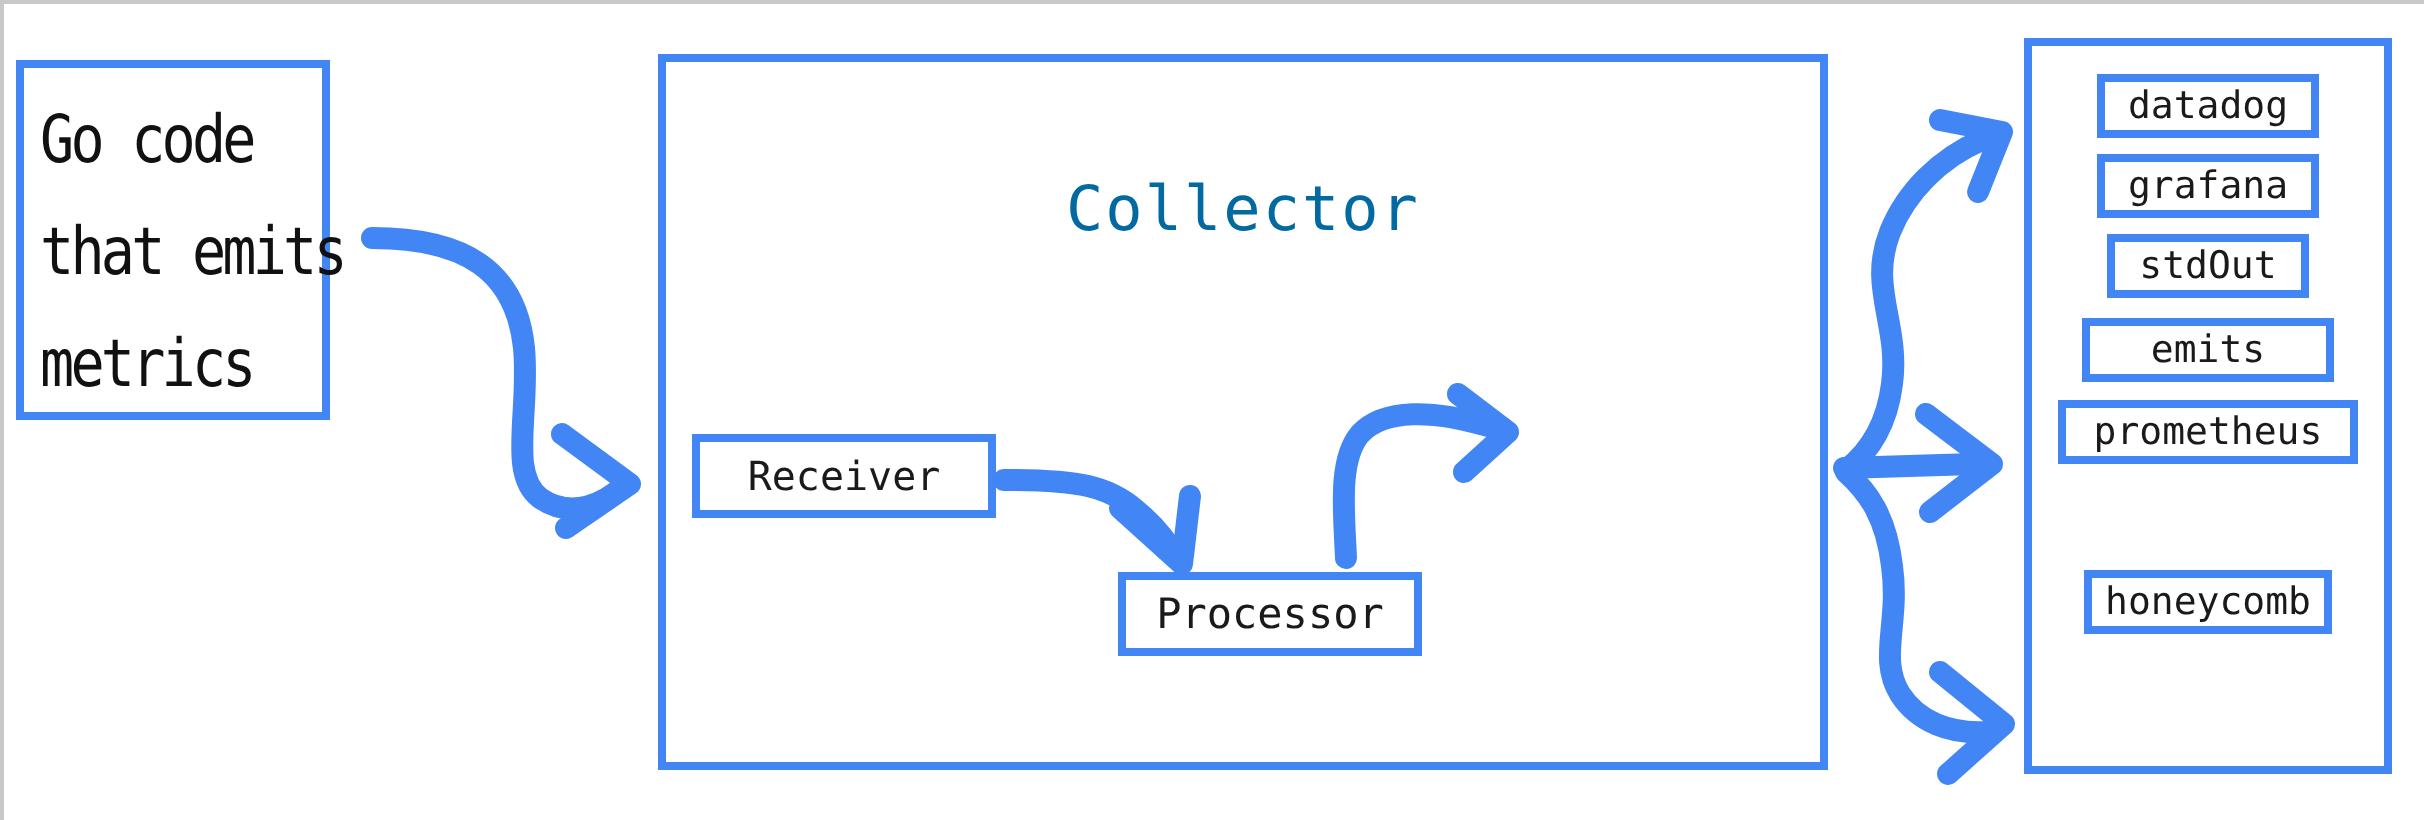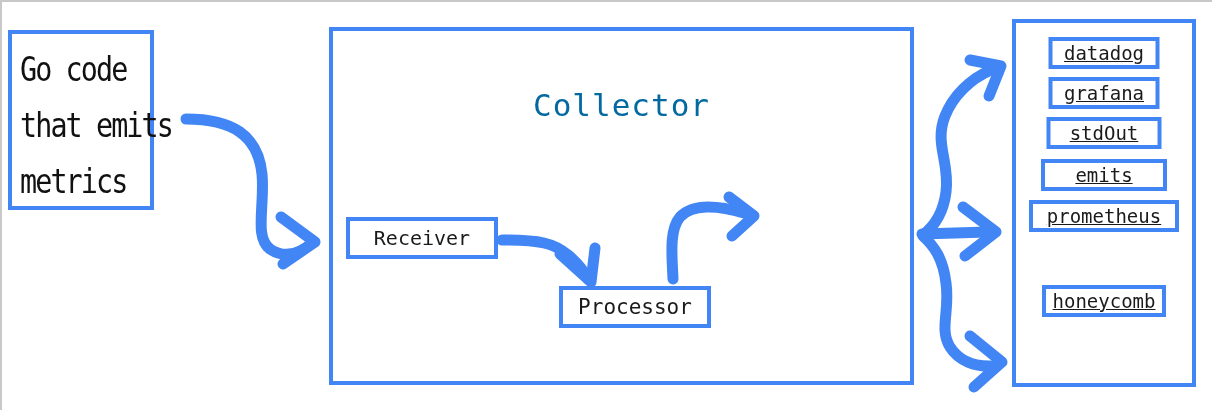--- a/index.html
+++ b/index.html
@@ -32,21 +32,21 @@
   .box-label {
     color: #1a1a1a;
     white-space: nowrap;
     font-family: "DejaVu Sans Mono", "Liberation Mono", monospace;
   }
 
   
   #source-box {
     left: 6px;
     top: 28px;
-    width: 146px;
+    width: 157px;
     height: 180px;
     border-width: 4px;
     display: block;
     padding: 8px 0 0 8px;
   }
   #source-box .src-line {
     font-family: "DejaVu Sans Mono", "Liberation Mono", monospace;
     font-size: 33px;
     line-height: 56px;
     letter-spacing: -2.2px;
@@ -118,21 +118,20 @@
     left: 50%;
     transform: translateX(-50%);
     display: flex;
     align-items: center;
     justify-content: center;
   }
   .dest-box .box-label {
     font-size: 19px;
     letter-spacing: 0px;
     color: #1a1a1a;
-    text-decoration: underline;
   }
 
   
   #arrows {
     position: absolute;
     left: 0;
     top: 0;
     width: 1212px;
     height: 410px;
     pointer-events: none;
@@ -169,21 +168,21 @@
   </div>
 
 
   <div class="box" id="destinations-panel">
       <div class="dest-box" style="top: 14px; width: 111px;">
         <span class="box-label">datadog</span>
       </div>
       <div class="dest-box" style="top: 54px; width: 111px;">
         <span class="box-label">grafana</span>
       </div>
-      <div class="dest-box" style="top: 94px; width: 115px;">
+      <div class="dest-box" style="top: 94px; width: 101px;">
         <span class="box-label">stdOut</span>
       </div>
       <div class="dest-box" style="top: 136px; width: 126px;">
         <span class="box-label">emits</span>
       </div>
       <div class="dest-box" style="top: 177px; width: 150px;">
         <span class="box-label">prometheus</span>
       </div>
       <div class="dest-box" style="top: 262px; width: 124px;">
         <span class="box-label">honeycomb</span>

